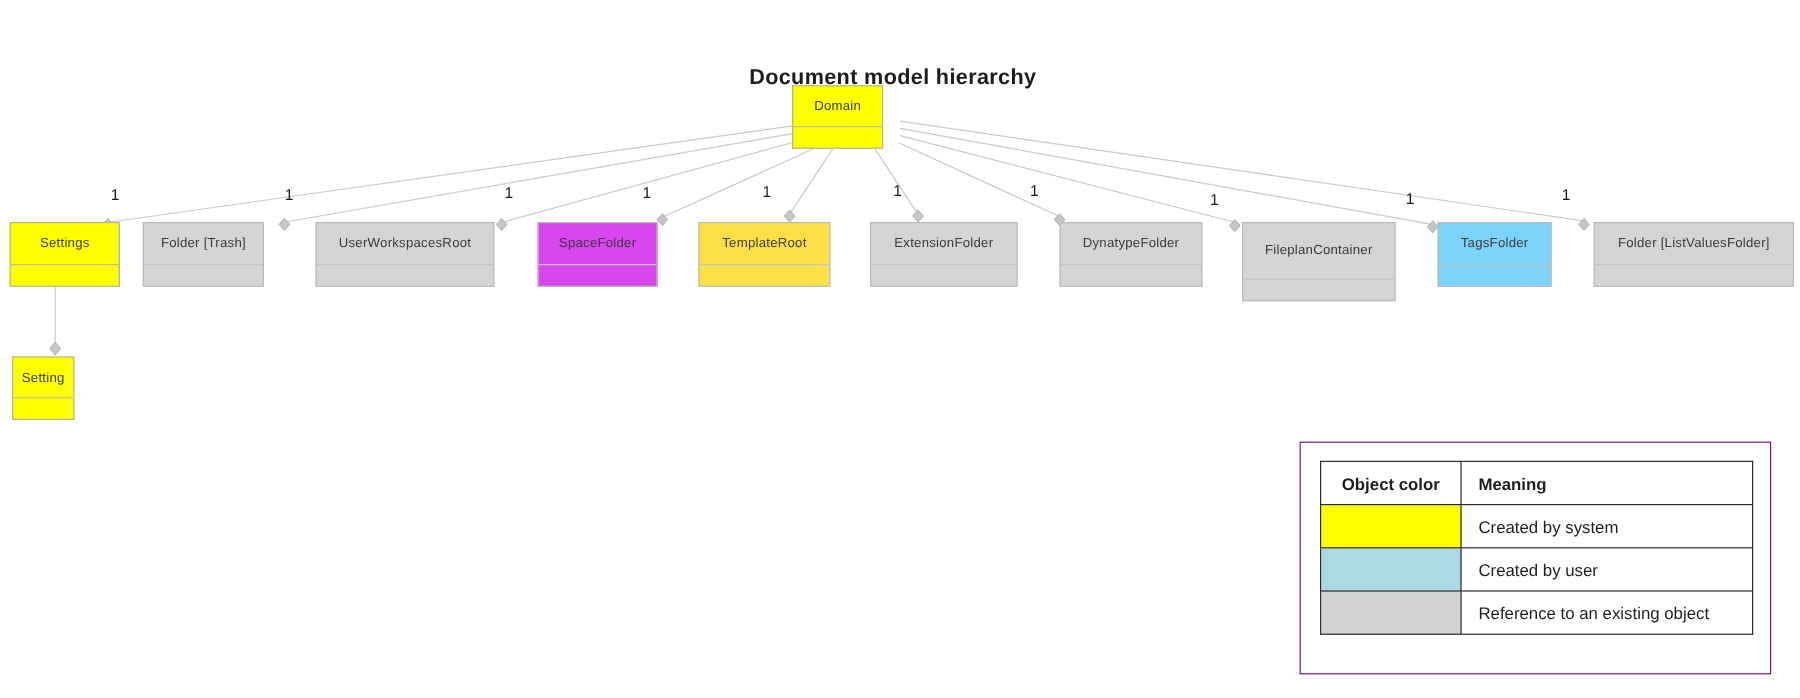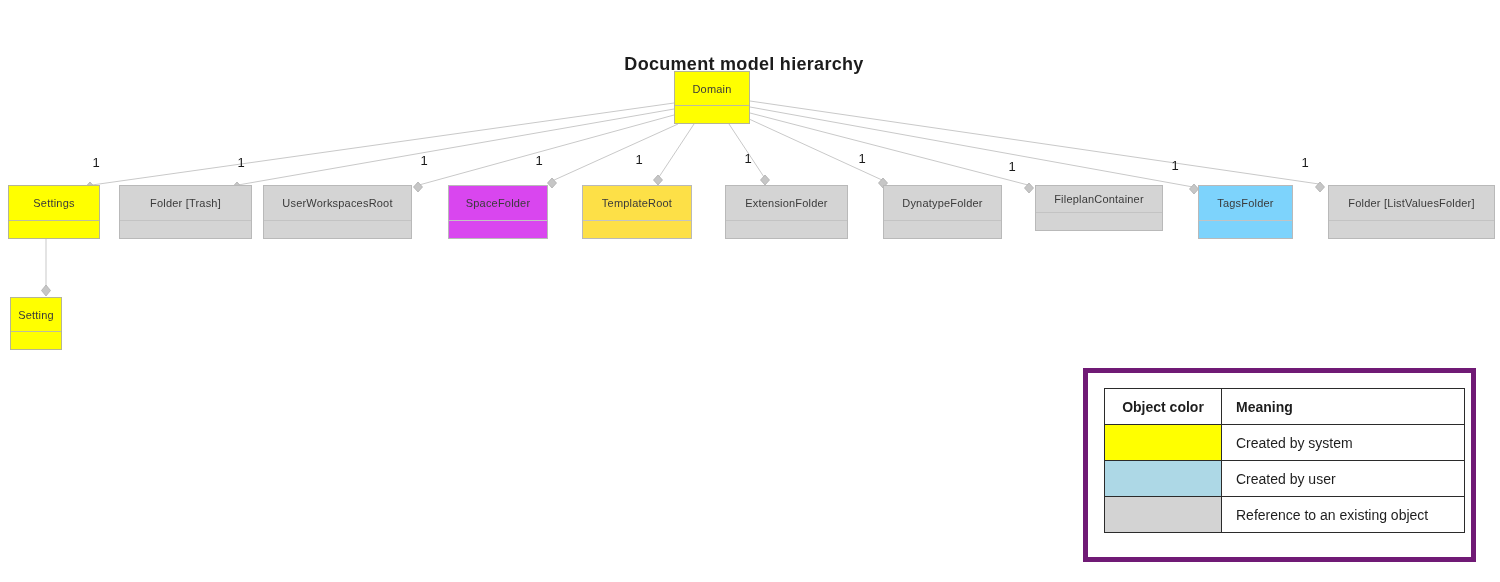--- a/index.html
+++ b/index.html
@@ -37,21 +37,21 @@
     white-space:nowrap;
   }
   .node .lower { height:17px; }
   .node.gray  { background:#d4d4d4; }
   .node.gray .lower { border-top:1px solid #c3c3c3; }
   .node.yellow .lower { border-top:1px solid #bdbd9e; }
   .legend-frame {
     position:absolute; left:1083px; top:368px;
     width:393px; height:194px;
     box-sizing:border-box;
-    border:5px solid #701a75;
+    border:1px solid #701a75;
     background:#ffffff;
   }
   table.legend {
     position:absolute; left:16px; top:15px;
     border-collapse:collapse;
     table-layout:fixed;
   }
   table.legend td, table.legend th {
     border:1.5px solid #2b2b2b;
     height:36px; padding:0;
@@ -99,31 +99,31 @@
   <text class="mult" x="424" y="165">1</text>
   <text class="mult" x="539" y="165">1</text>
   <text class="mult" x="639" y="164">1</text>
   <text class="mult" x="748" y="163">1</text>
   <text class="mult" x="862" y="163">1</text>
   <text class="mult" x="1012" y="171">1</text>
   <text class="mult" x="1175" y="170">1</text>
   <text class="mult" x="1305" y="167">1</text>
 </svg>
 
-<div class="node yellow" style="left: 674px; top: 71px; width: 76px; height: 53px; background: rgb(255, 255, 0);">
+<div class="node yellow" style="left: 660px; top: 71px; width: 76px; height: 53px; background: rgb(255, 255, 0);">
   <div class="upper">Domain</div>
   <div class="lower"></div>
 </div>
 
 <div class="node yellow" style="left: 8px; top: 185px; width: 92px; height: 54px; background: rgb(255, 255, 0);">
   <div class="upper">Settings</div>
   <div class="lower"></div>
 </div>
 
-<div class="node gray" style="left: 119px; top: 185px; width: 133px; height: 54px; background: rgb(212, 212, 212);">
+<div class="node gray" style="left: 119px; top: 185px; width: 101px; height: 54px; background: rgb(212, 212, 212);">
   <div class="upper">Folder [Trash]</div>
   <div class="lower"></div>
 </div>
 
 <div class="node gray" style="left: 263px; top: 185px; width: 149px; height: 54px; background: rgb(212, 212, 212);">
   <div class="upper">UserWorkspacesRoot</div>
   <div class="lower"></div>
 </div>
 
 <div class="node gray" style="left: 448px; top: 185px; width: 100px; height: 54px; background: #d946ef;">
@@ -139,21 +139,21 @@
 <div class="node gray" style="left: 725px; top: 185px; width: 123px; height: 54px; background: rgb(212, 212, 212);">
   <div class="upper">ExtensionFolder</div>
   <div class="lower"></div>
 </div>
 
 <div class="node gray" style="left: 883px; top: 185px; width: 119px; height: 54px; background: rgb(212, 212, 212);">
   <div class="upper">DynatypeFolder</div>
   <div class="lower"></div>
 </div>
 
-<div class="node gray" style="left: 1035px; top: 185px; width: 128px; height: 46px; background: rgb(212, 212, 212);">
+<div class="node gray" style="left: 1035px; top: 185px; width: 128px; height: 66px; background: rgb(212, 212, 212);">
   <div class="upper">FileplanContainer</div>
   <div class="lower"></div>
 </div>
 
 <div class="node gray" style="left: 1198px; top: 185px; width: 95px; height: 54px; background: #7dd3fc;">
   <div class="upper">TagsFolder</div>
   <div class="lower"></div>
 </div>
 
 <div class="node gray" style="left: 1328px; top: 185px; width: 167px; height: 54px; background: rgb(212, 212, 212);">

